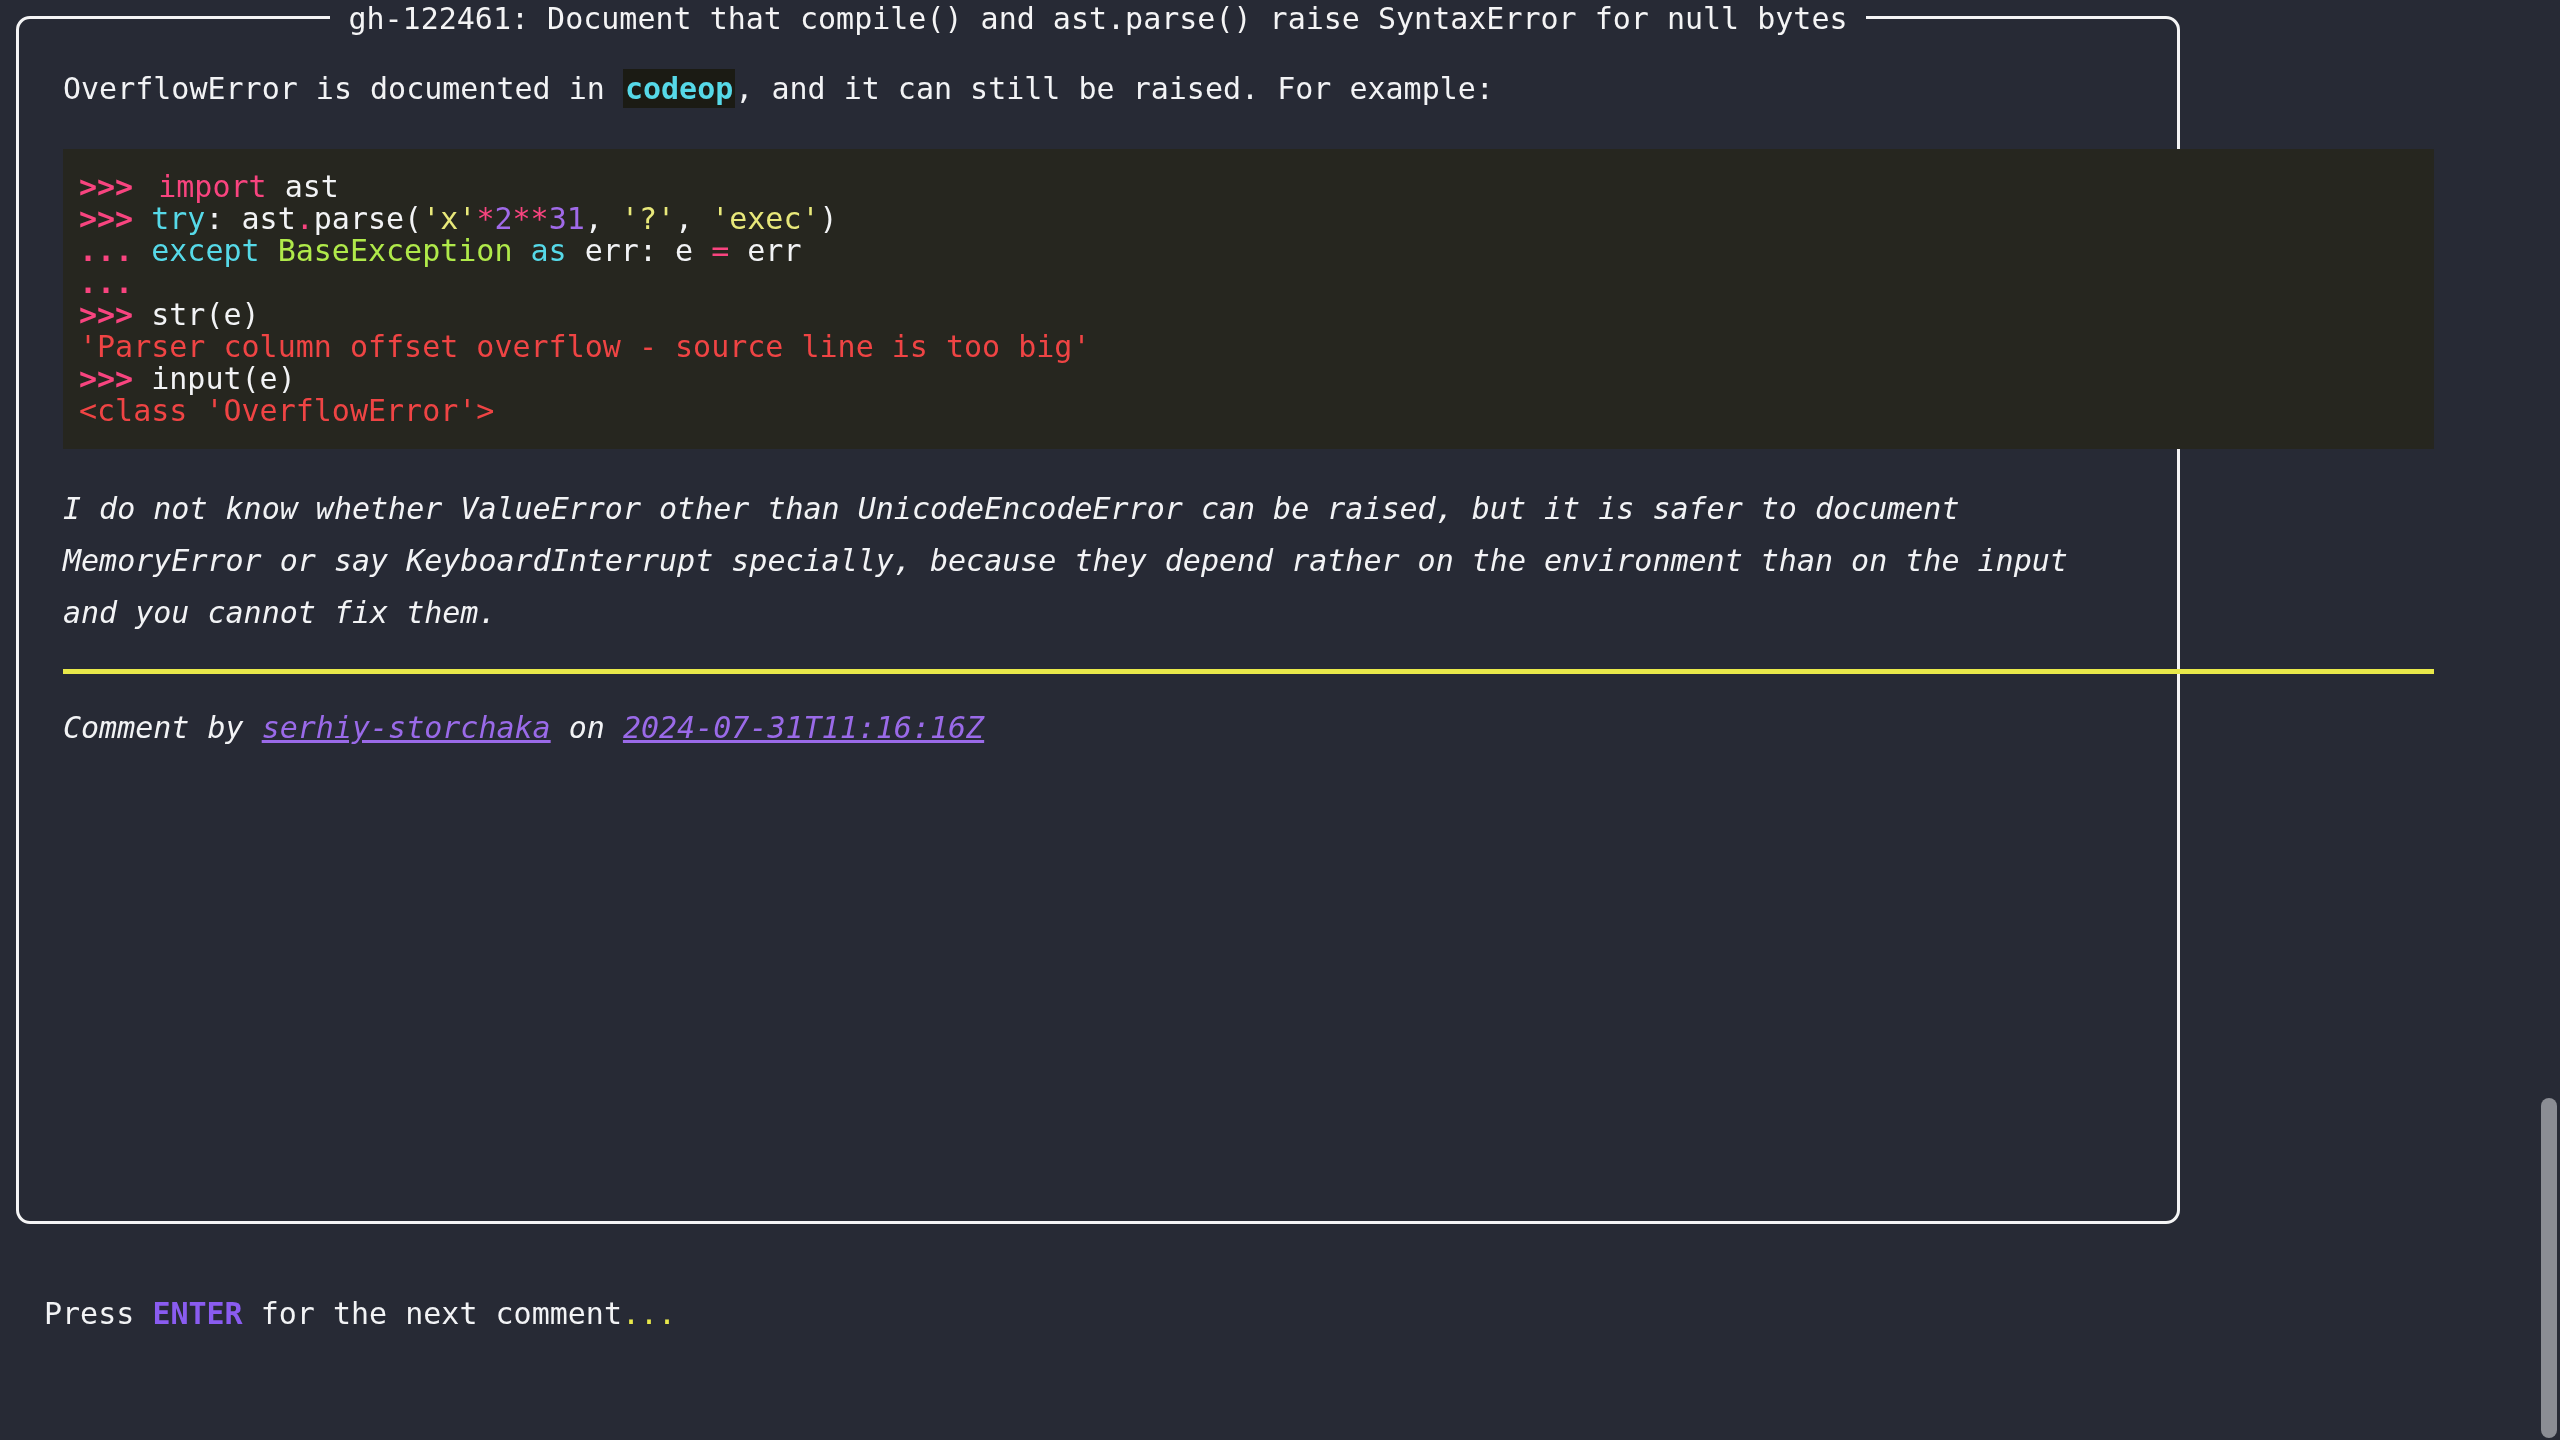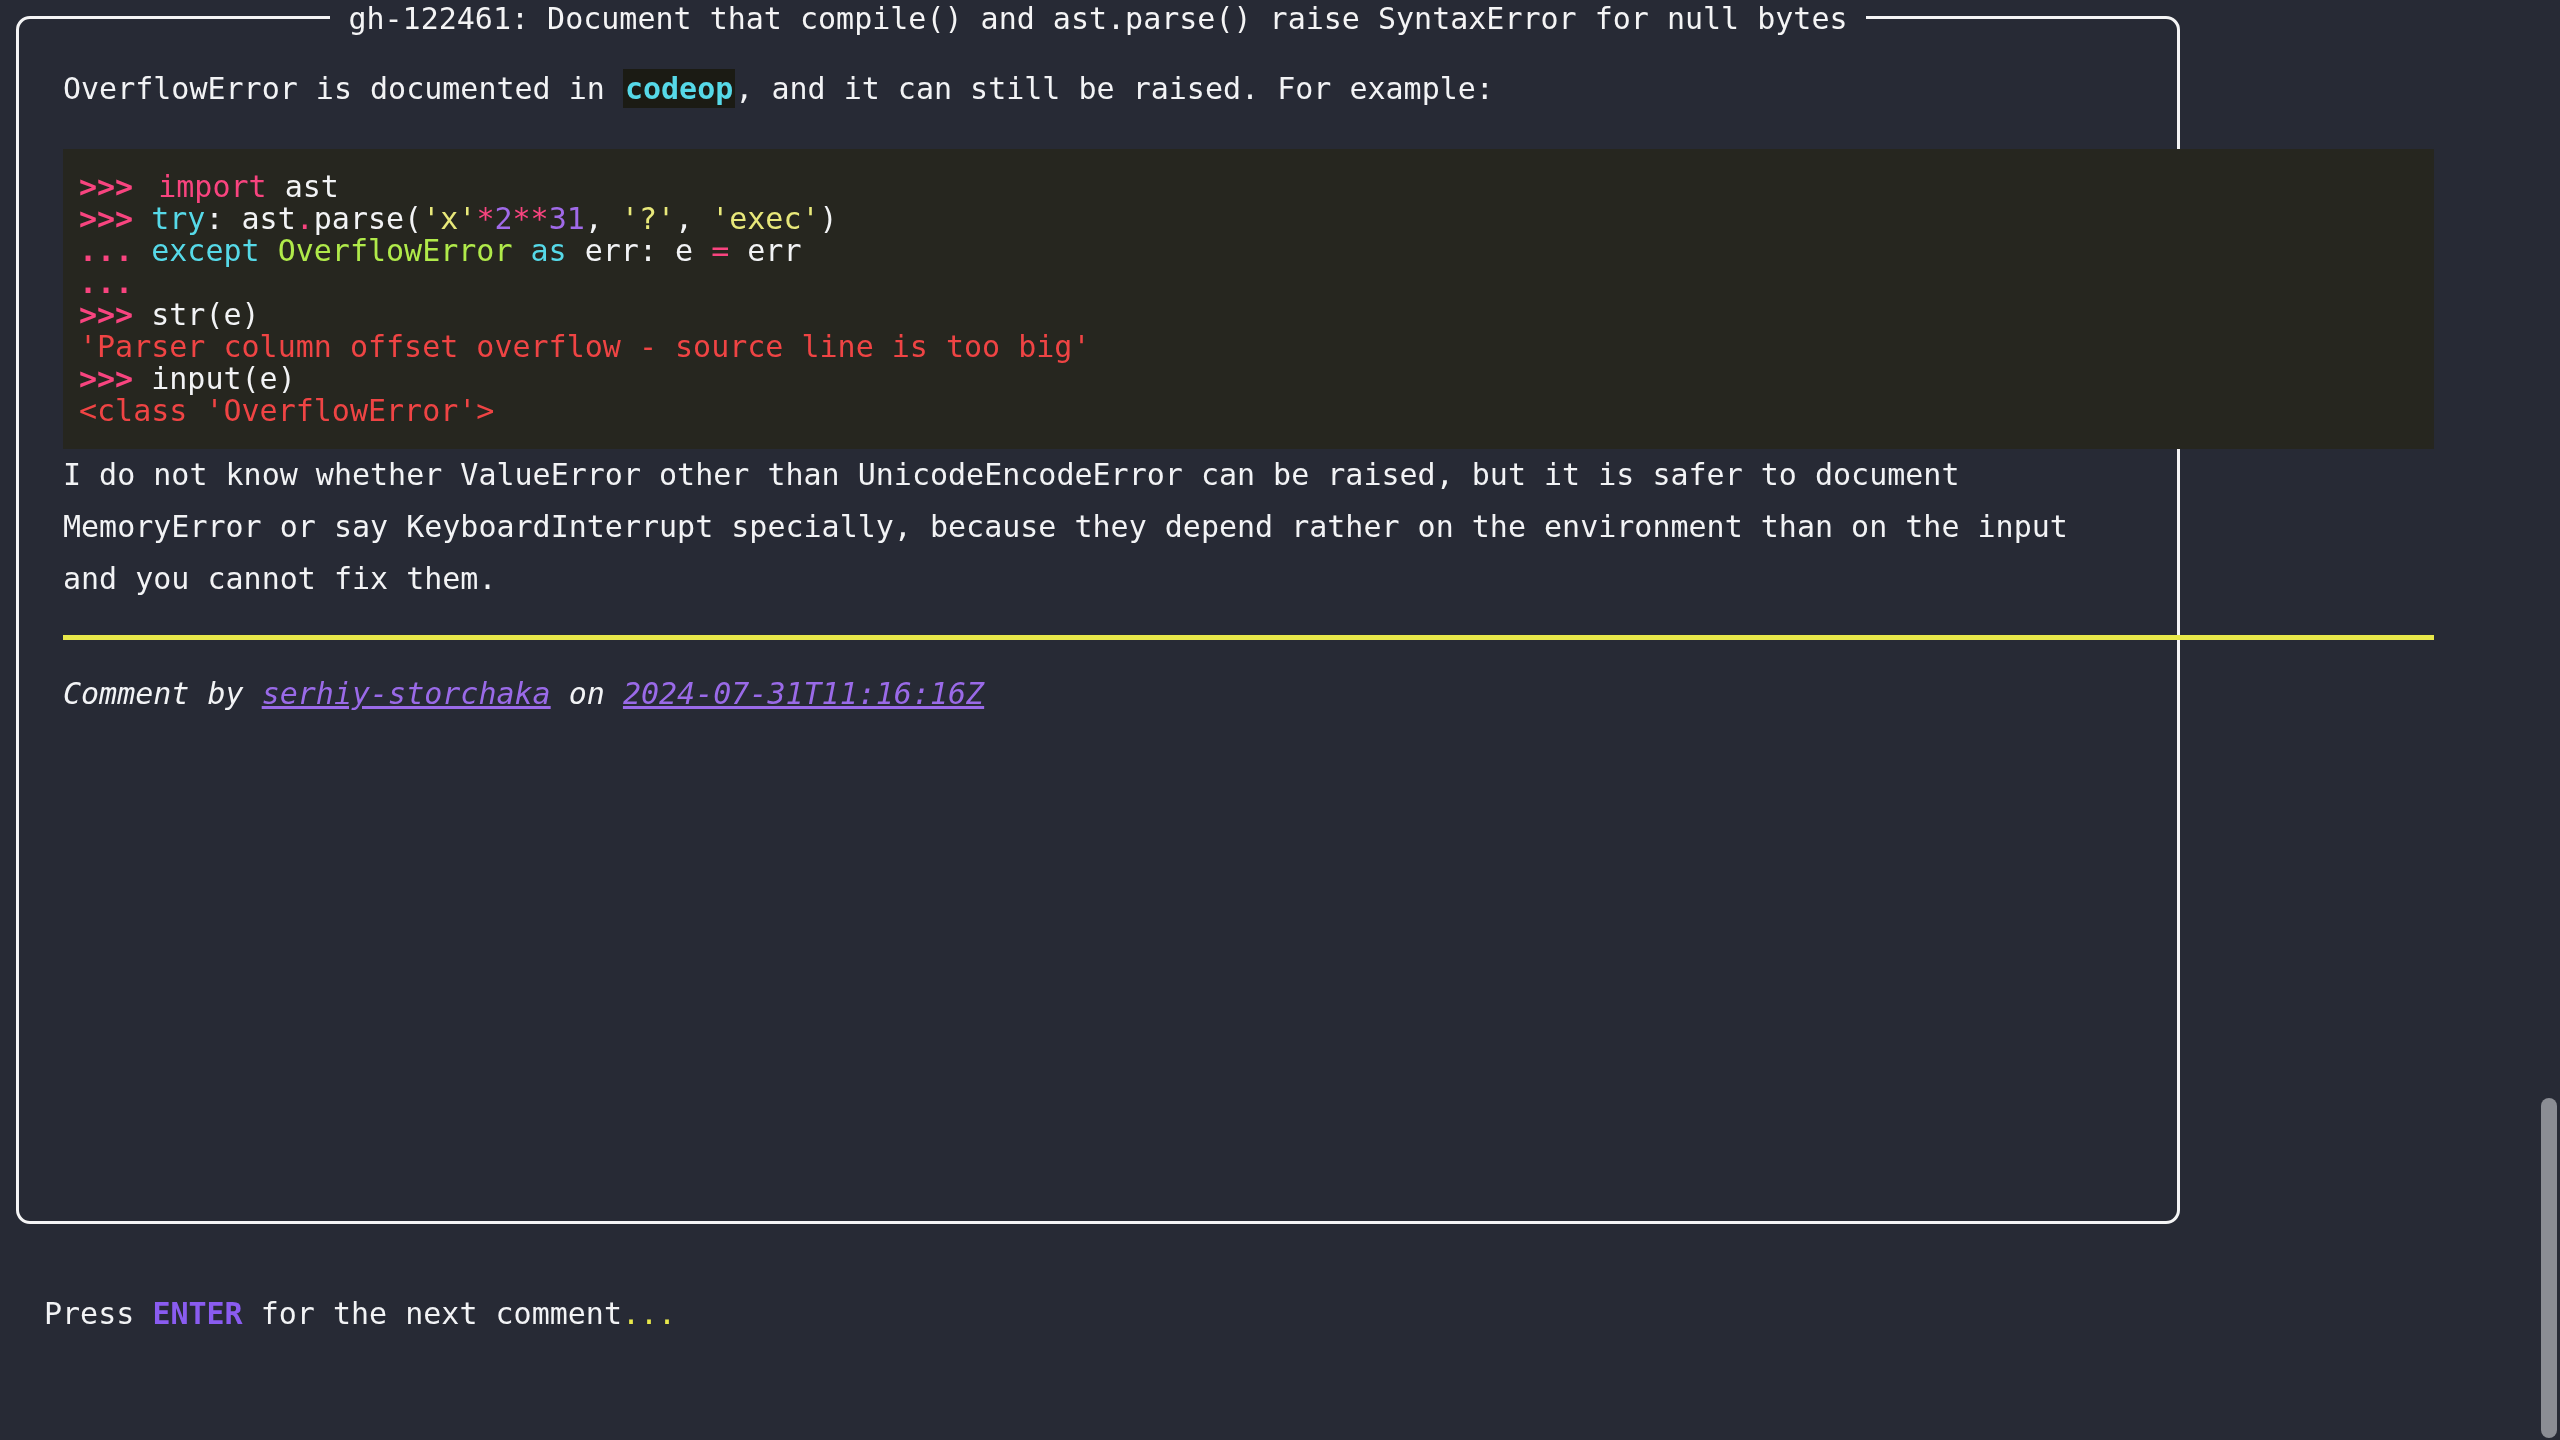--- a/index.html
+++ b/index.html
@@ -95,20 +95,22 @@
   .t-name     { color: #f2f3f5; }
   .t-builtin  { color: #b0ea4a; }
   .t-str      { color: #e8e87a; }
   .t-num      { color: #a06ae8; }
   .t-op       { color: #f8447f; }
   .t-out      { color: #ef4444; }
   .t-punct    { color: #f2f3f5; }
 
   
   .para-block {
+    margin-top: 34px;
+    font-style: italic;
   }
   .para-block .pline {
     white-space: pre;
     line-height: 52px;
   }
 
   
   .rule {
     margin: 30px 0 0 0;
     height: 5px;
@@ -168,21 +170,21 @@
     <span class="title-text">gh-122461: Document that compile() and ast.parse() raise SyntaxError for null bytes</span>
   </div>
 
   <div class="panel-body">
 
     <div class="para"><span>OverflowError is documented in </span><span class="inline-code">codeop</span><span>, and it can still be raised. For example:</span></div>
 
     <div class="codeblock" id="code-block">
         <div class="cline"><span class="t-prompt">&gt;&gt;&gt; </span><span class="t-kw">import</span><span class="t-name"> ast</span></div>
         <div class="cline"><span class="t-prompt">&gt;&gt;&gt; </span><span class="t-kw2">try</span><span class="t-name">: ast</span><span class="t-op">.</span><span class="t-name">parse(</span><span class="t-str">'x'</span><span class="t-op">*</span><span class="t-num">2</span><span class="t-op">**</span><span class="t-num">31</span><span class="t-punct">, </span><span class="t-str">'?'</span><span class="t-punct">, </span><span class="t-str">'exec'</span><span class="t-punct">)</span></div>
-        <div class="cline"><span class="t-prompt">... </span><span class="t-kw2">except</span><span class="t-punct"> </span><span class="t-builtin">OverflowError</span><span class="t-punct"> </span><span class="t-kw2">as</span><span class="t-name"> err: e </span><span class="t-op">=</span><span class="t-name"> err</span></div>
+        <div class="cline"><span class="t-prompt">... </span><span class="t-kw2">except</span><span class="t-punct"> </span><span class="t-builtin">BaseException</span><span class="t-punct"> </span><span class="t-kw2">as</span><span class="t-name"> err: e </span><span class="t-op">=</span><span class="t-name"> err</span></div>
         <div class="cline"><span class="t-prompt">... </span></div>
         <div class="cline"><span class="t-prompt">&gt;&gt;&gt; </span><span class="t-name">str(e)</span></div>
         <div class="cline"><span class="t-out">'Parser column offset overflow - source line is too big'</span></div>
         <div class="cline"><span class="t-prompt">&gt;&gt;&gt; </span><span class="t-name">input(e)</span></div>
         <div class="cline"><span class="t-out">&lt;class 'OverflowError'&gt;</span></div>
       </div>
 
     <div class="para-block" id="body-paragraph">
         <div class="pline">I do not know whether ValueError other than UnicodeEncodeError can be raised, but it is safer to document</div>
         <div class="pline">MemoryError or say KeyboardInterrupt specially, because they depend rather on the environment than on the input</div>

